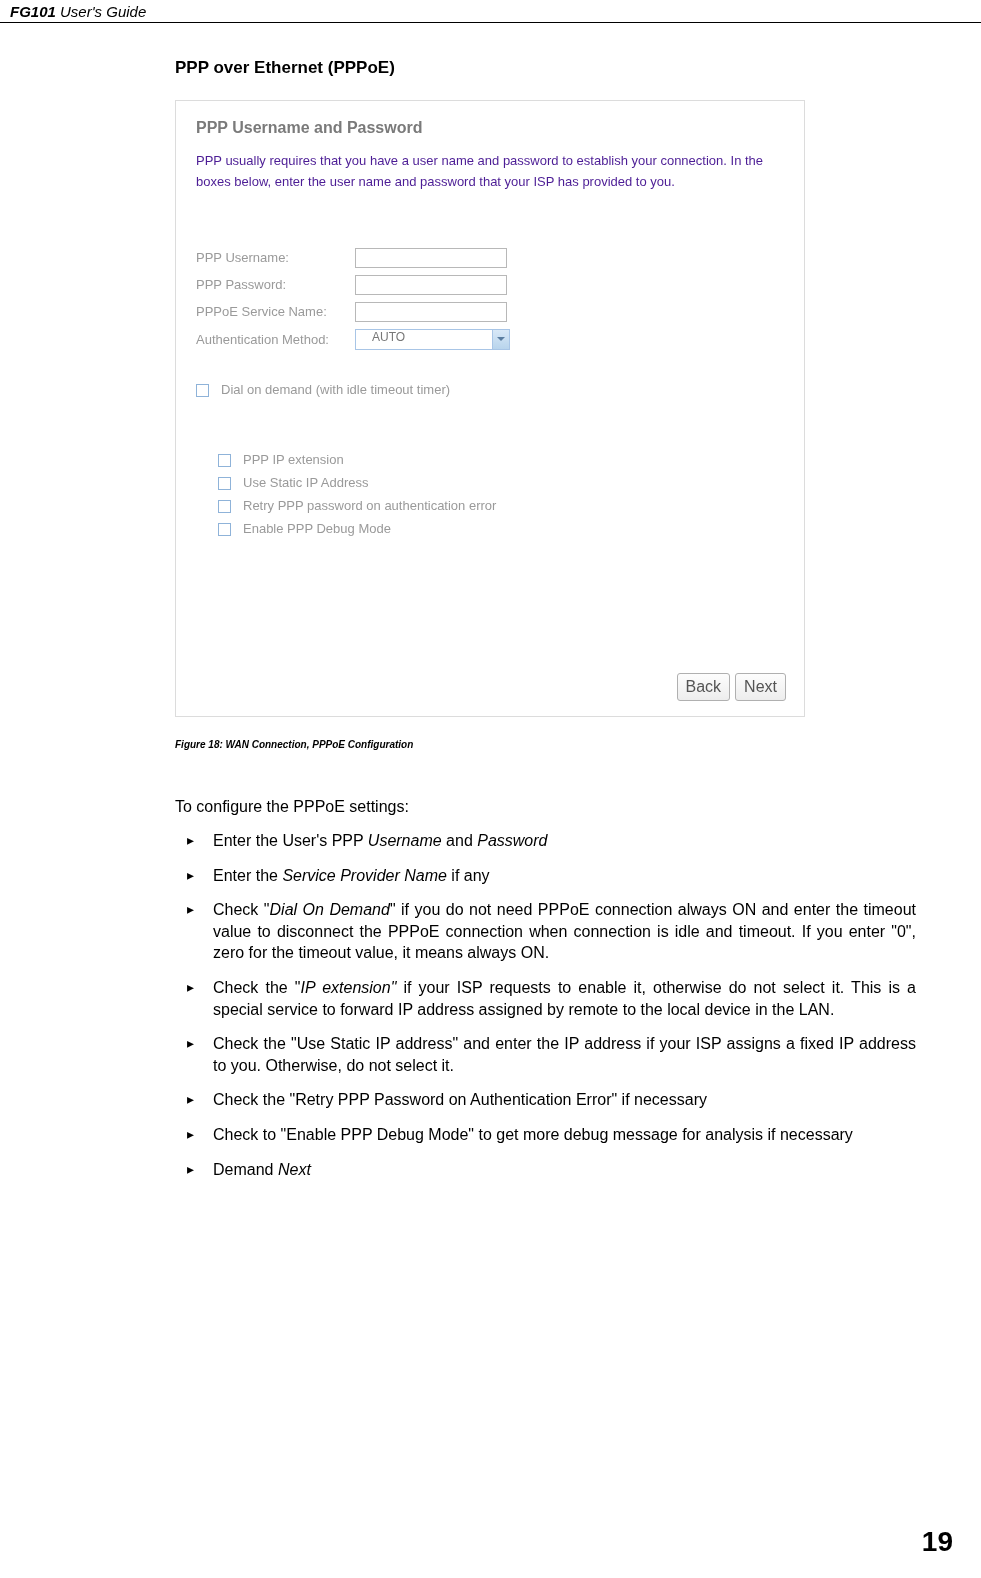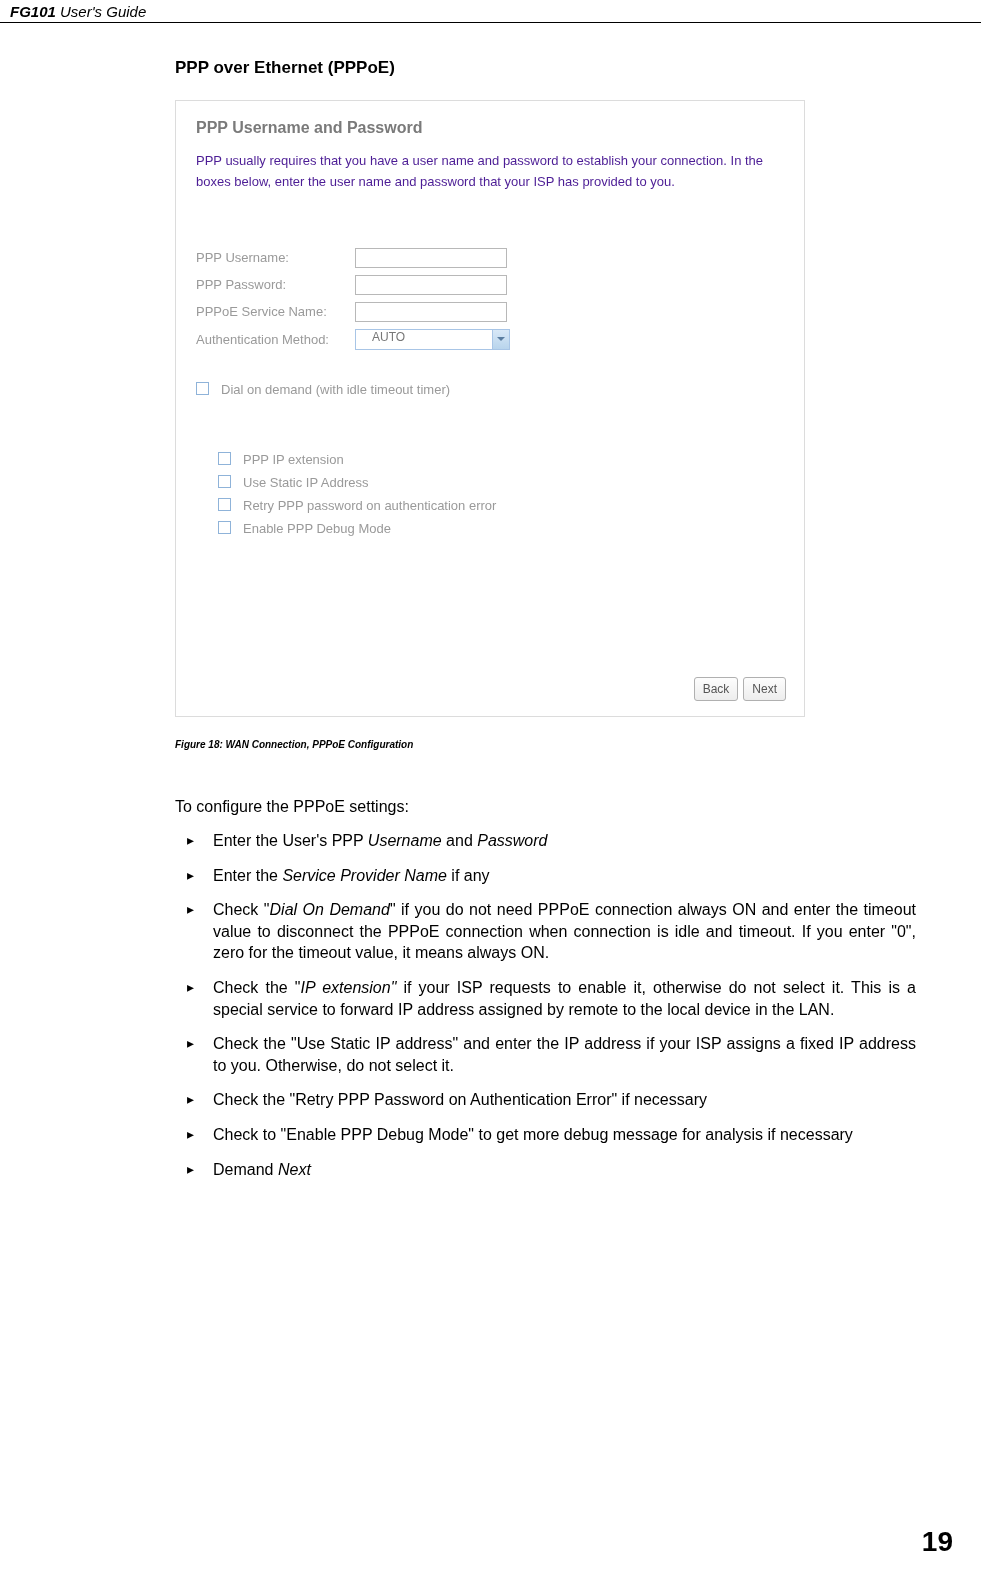--- a/index.html
+++ b/index.html
@@ -92,21 +92,21 @@
   justify-content: center;
 }
 .select-arrow::after {
   content: '';
   border-left: 4px solid transparent;
   border-right: 4px solid transparent;
   border-top: 4px solid #5a7da0;
 }
 .checkbox-row {
   display: flex;
-  align-items: flex-start;
+  align-items: flex-end;
   margin-bottom: 10px;
 }
 .checkbox {
   width: 13px;
   height: 13px;
   border: 1px solid #8fb3d9;
   background: #fff;
   margin-right: 12px;
   flex-shrink: 0;
 }
@@ -121,21 +121,21 @@
   position: absolute;
   bottom: 15px;
   right: 18px;
   display: flex;
   gap: 5px;
 }
 .nav-button {
   border: 1px solid #b0b0b0;
   background: linear-gradient(#fdfdfd, #ededed);
   color: #555;
-  font-size: 12px;
+  font-size: 16px;
   padding: 4px 8px;
   border-radius: 3px;
 }
 .figure-caption {
   font-weight: bold;
   font-style: italic;
   font-size: 10px;
   margin-top: 22px;
   margin-bottom: 48px;
 }

